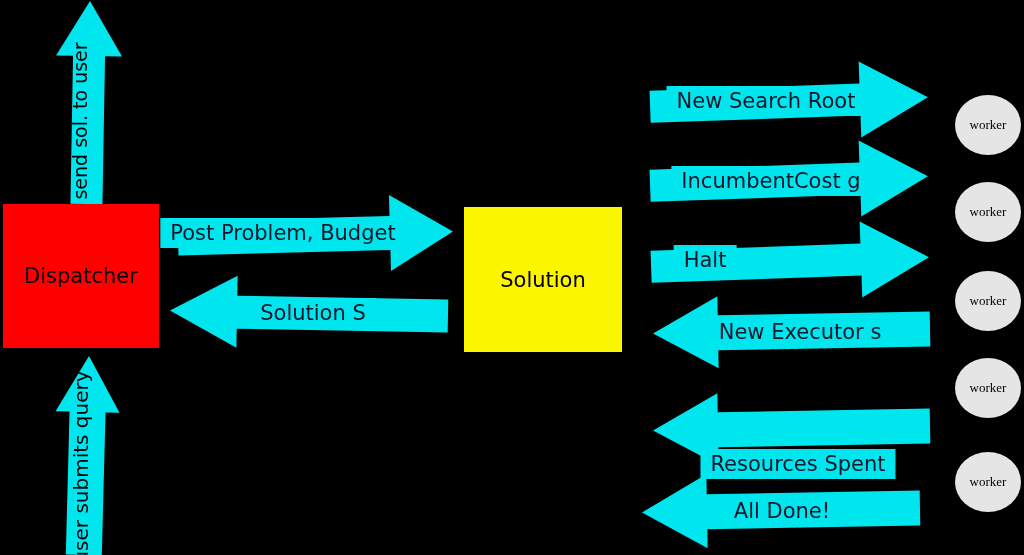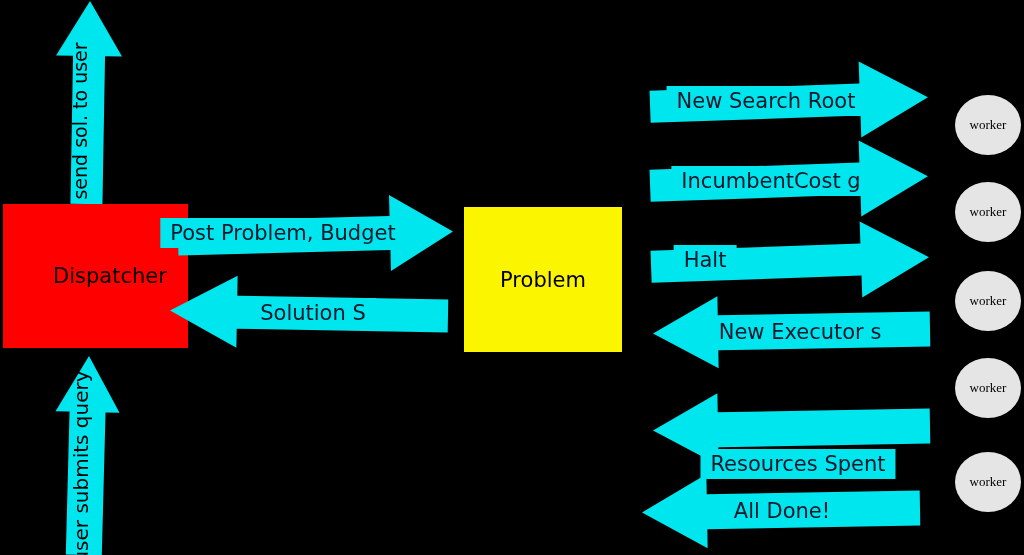--- a/index.html
+++ b/index.html
@@ -13,21 +13,21 @@
     color: #000000;
   }
   .node {
     position: absolute;
     display: flex;
     align-items: center;
     justify-content: center;
     font-size: 21px;
     color: #000;
   }
-  .dispatcher { left: 3px; top: 204px; width: 156px; height: 144px; background: #FF0000; padding-left: 29px; }
+  .dispatcher { left: 3px; top: 204px; width: 156px; height: 144px; background: #FF0000; }
   .executor   { left: 464px; top: 207px; width: 158px; height: 145px; background: #FCF500; }
   .worker {
     position: absolute;
     left: 955px;
     width: 66px;
     height: 60px;
     border-radius: 50%;
     background: #e5e5e5;
     display: flex;
     align-items: center;
@@ -101,21 +101,21 @@
       <polygon points="32,0 64,56 50,56 50,199 14,199 14,56 0,56" fill="#00E6EF"></polygon>
     </svg>
   </div>
   <div class="v-label l-query">user submits query</div>
 
   <div class="node dispatcher">
     <span>Dispatcher</span>
   </div>
 
   <div class="node executor">
-    <span>Problem</span>
+    <span>Solution</span>
   </div>
 
   <div class="arrow a-post">
     <svg width="275" height="76" viewBox="0 0 275 76">
       <polygon points="0,21 212,21 212,0 275,38 212,76 212,55 0,55" fill="#00E6EF"></polygon>
     </svg>
   </div>
   <div class="msg-label l-post">Post Problem, Budget</div>
 
   <div class="arrow a-solution">

